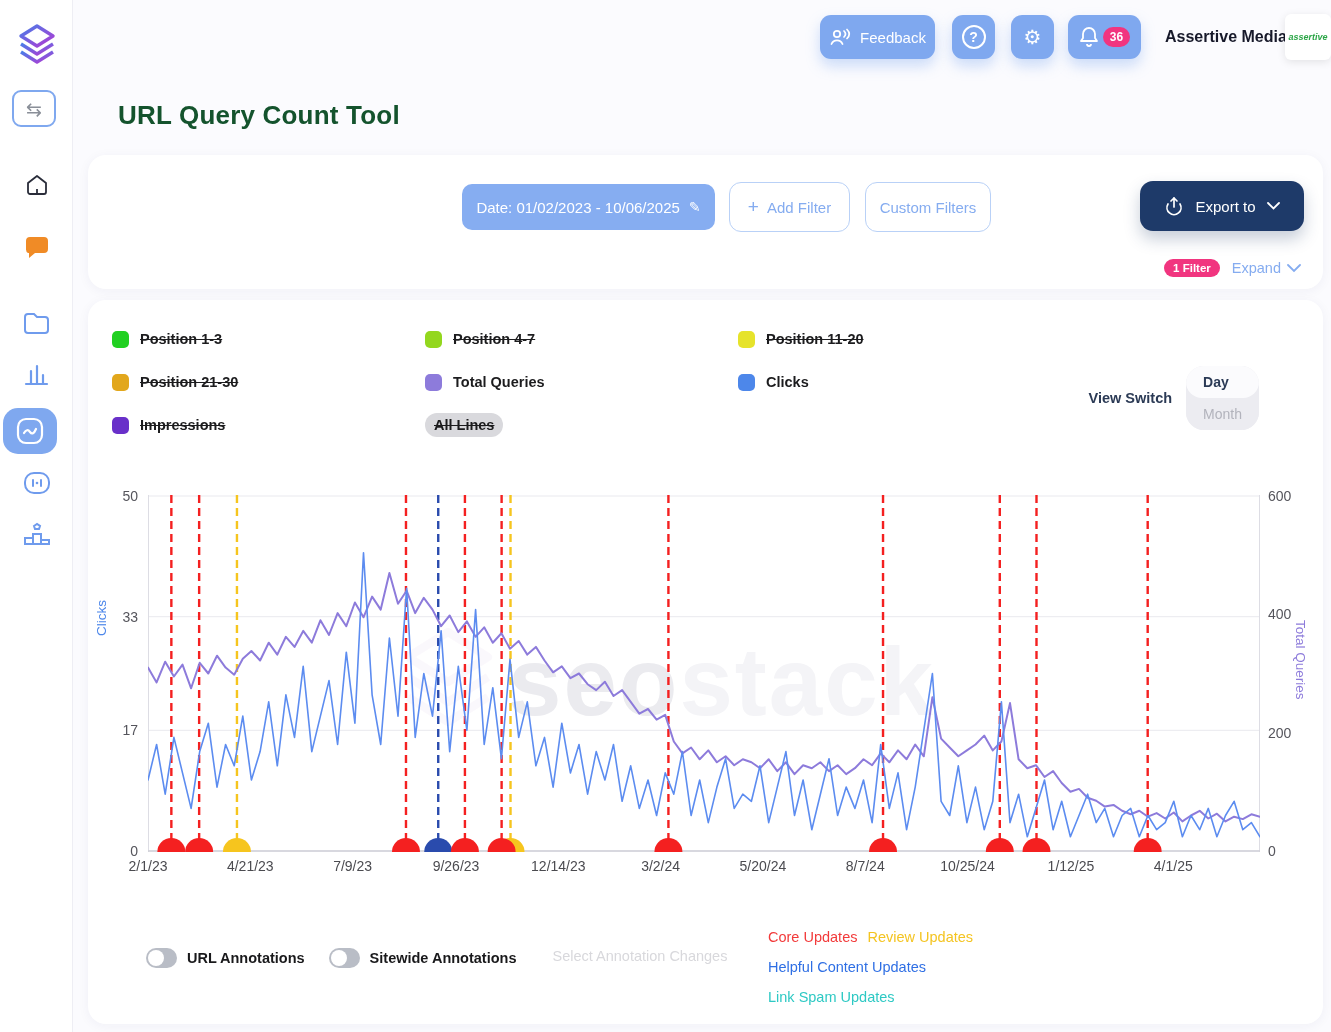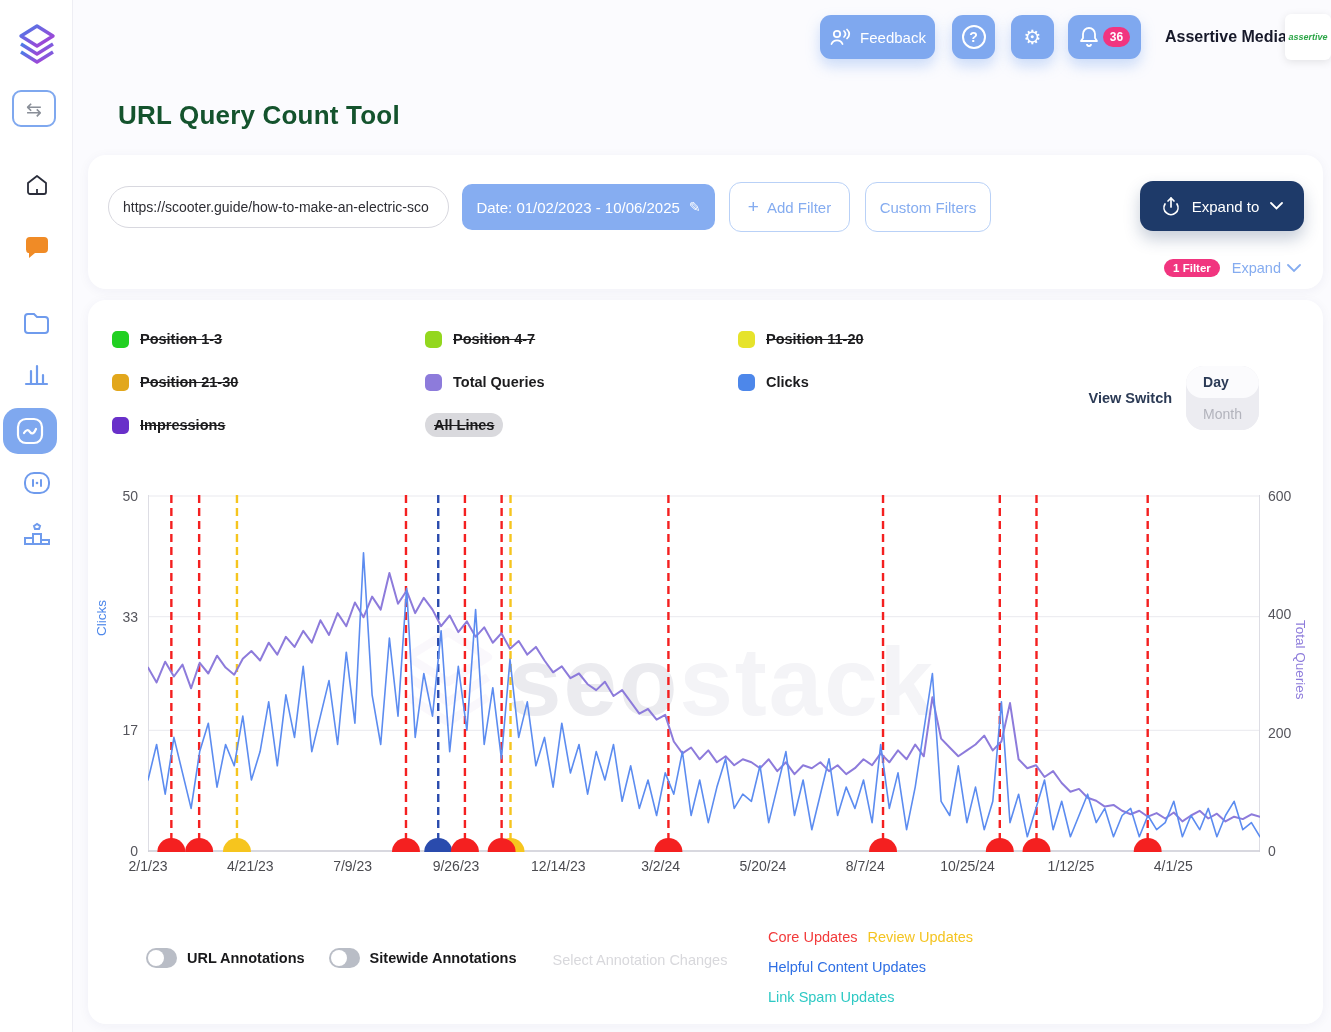--- a/index.html
+++ b/index.html
@@ -62,21 +62,21 @@
   .ytick-left { position:absolute; width:36px; left:14px; text-align:right; font-size:14px; color:#55555c; }
   .ytick-right { position:absolute; left:1180px; font-size:14px; color:#55555c; }
   .xtick { position:absolute; top:558px; font-size:14px; color:#4b4b50; transform:translateX(-50%); }
   .axis-label-left { position:absolute; left:6px; top:300px; font-size:13.5px; color:#4d87ea; writing-mode:vertical-rl; transform:rotate(180deg); }
   .axis-label-right { position:absolute; left:1205px; top:320px; font-size:13.5px; color:#8d7bdb; writing-mode:vertical-rl; }
   .watermark { position:absolute; left:300px; top:322px; display:flex; align-items:center; pointer-events:none; }
   .wm-bold { font-size:96px; font-weight:bold; color:#ebebef; letter-spacing:2px; }
   .wm-light { font-size:96px; font-weight:bold; color:#f4f4f7; letter-spacing:2px; }
 
   
-  .toggles { position:absolute; left:58px; top:648px; display:flex; align-items:flex-end; gap:24px; }
+  .toggles { position:absolute; left:58px; top:648px; display:flex; align-items:flex-start; gap:24px; }
   .toggle { width:31px; height:20px; background:#b9bdc6; border-radius:10px; position:relative; cursor:pointer; flex:none; }
   .toggle .knob { position:absolute; left:2px; top:2px; width:16px; height:16px; border-radius:50%; background:#fff; }
   .toggle-row { display:flex; align-items:center; gap:10px; }
   .toggle-label { font-size:14.5px; font-weight:bold; color:#19191b; }
   .select-ann { font-size:14.5px; color:#d8d8dc; margin-left:12px; }
   .updates-legend { position:absolute; left:680px; top:622px; width:420px; font-size:14.5px; line-height:30px; }
   .updates-legend span { margin-right:10px; cursor:default; }
 </style>
 </head>
 <body>
@@ -175,39 +175,38 @@
   </button>
   <div class="account-name">Assertive Media</div>
   <div class="account-logo">
     <span>assertive</span>
   </div>
 </header>
 
 <h1 class="page-title">URL Query Count Tool</h1>
 
 <section class="card card-filter">
-  <input class="url-input" type="text" value="https://scooter.guide/how-to-make-an-electric-sco" style="">
   <div class="date-pill">
     <span>Date: 01/02/2023 - 10/06/2025</span>
     <span style="font-family:'DejaVu Sans',sans-serif;font-size:14px;">✎</span>
   </div>
   <button class="btn-outline add-filter">
     <span style="font-size:19px;">+</span>
     <span>Add Filter</span>
   </button>
   <button class="btn-outline custom-filters">
     <span>Custom Filters</span>
   </button>
   <button class="export-btn">
     <svg width="20" height="20" viewBox="0 0 20 20">
       <path d="M4 8 a7 7 0 1 0 12 0" fill="none" stroke="#fff" stroke-width="1.7" stroke-linecap="round"></path>
       <line x1="10" y1="2" x2="10" y2="11" stroke="#fff" stroke-width="1.7" stroke-linecap="round"></line>
       <path d="M7 5 L10 2 L13 5" fill="none" stroke="#fff" stroke-width="1.7" stroke-linecap="round" stroke-linejoin="round"></path>
     </svg>
-    <span>Expand to</span>
+    <span>Export to</span>
     <svg width="13" height="8" viewBox="0 0 13 8">
       <path d="M1 1 L6.5 6.5 L12 1" fill="none" stroke="#fff" stroke-width="1.8" stroke-linecap="round"></path>
     </svg>
   </button>
   <div class="filter-foot">
     <span class="filter-badge">1 Filter</span>
     <span class="expand-link">
       <span>Expand</span>
       <svg width="14" height="9" viewBox="0 0 14 9">
         <path d="M1 1 L7 7 L13 1" fill="none" stroke="#85acf0" stroke-width="1.8" stroke-linecap="round"></path>

